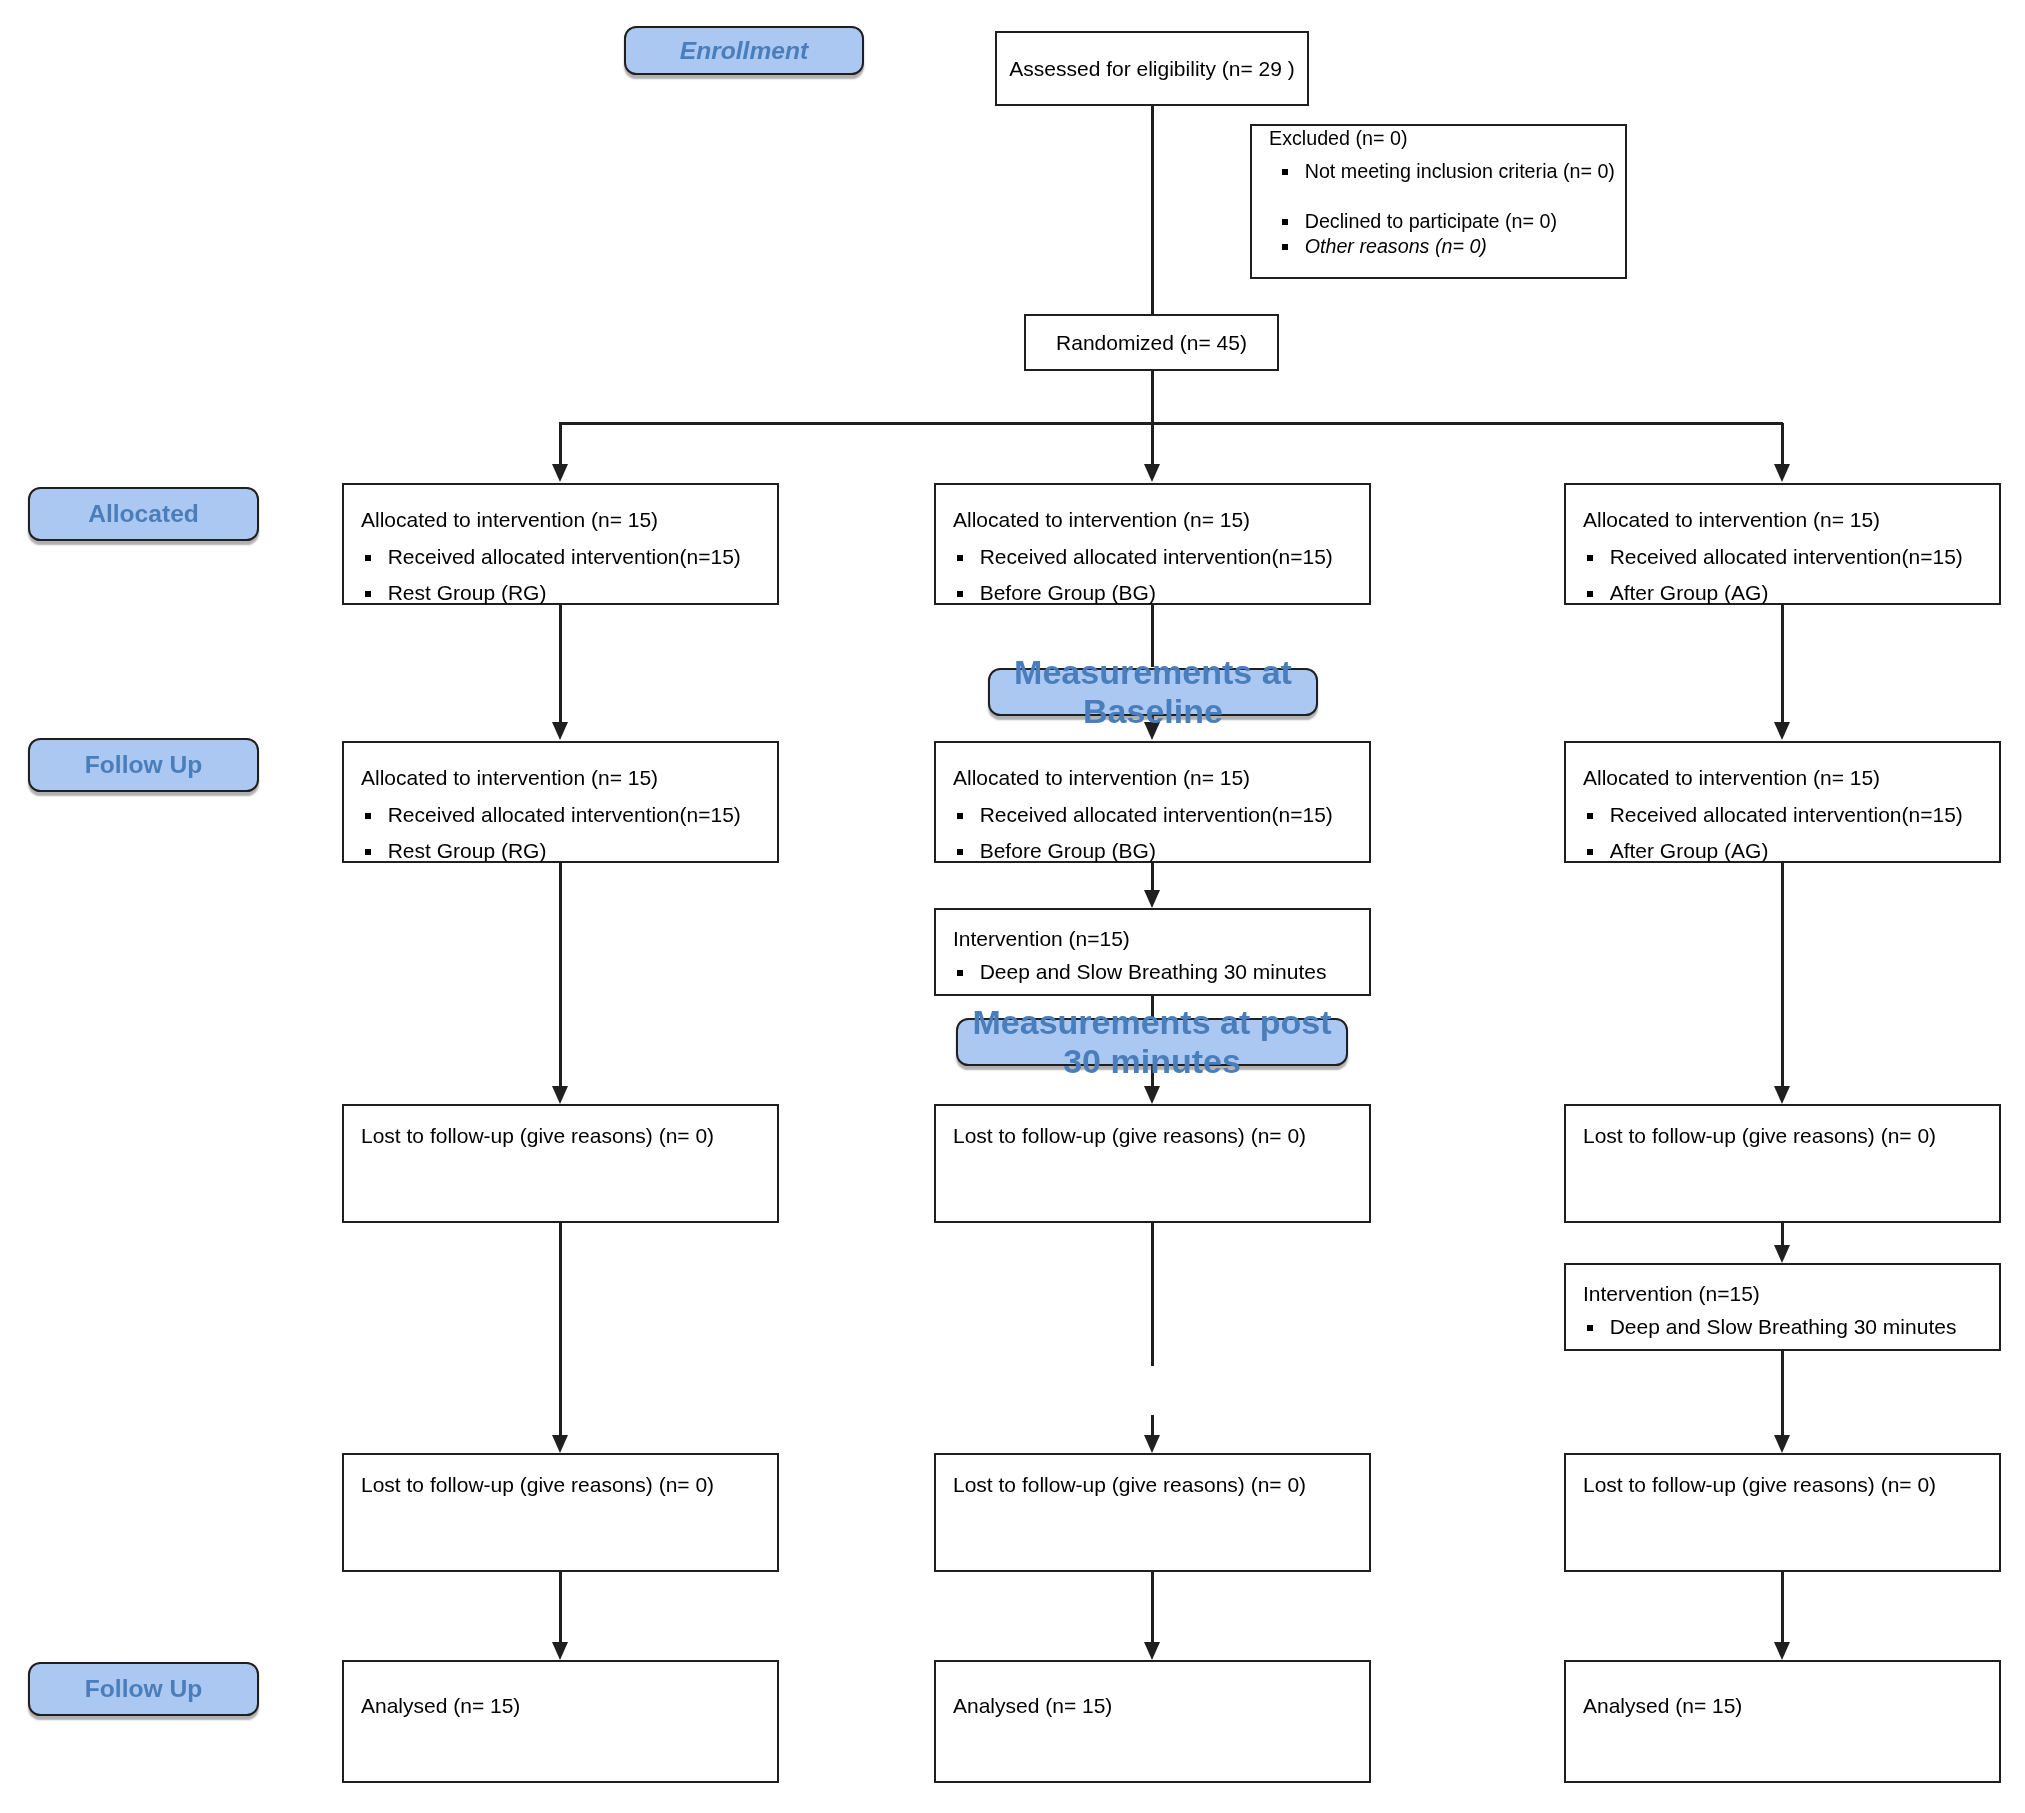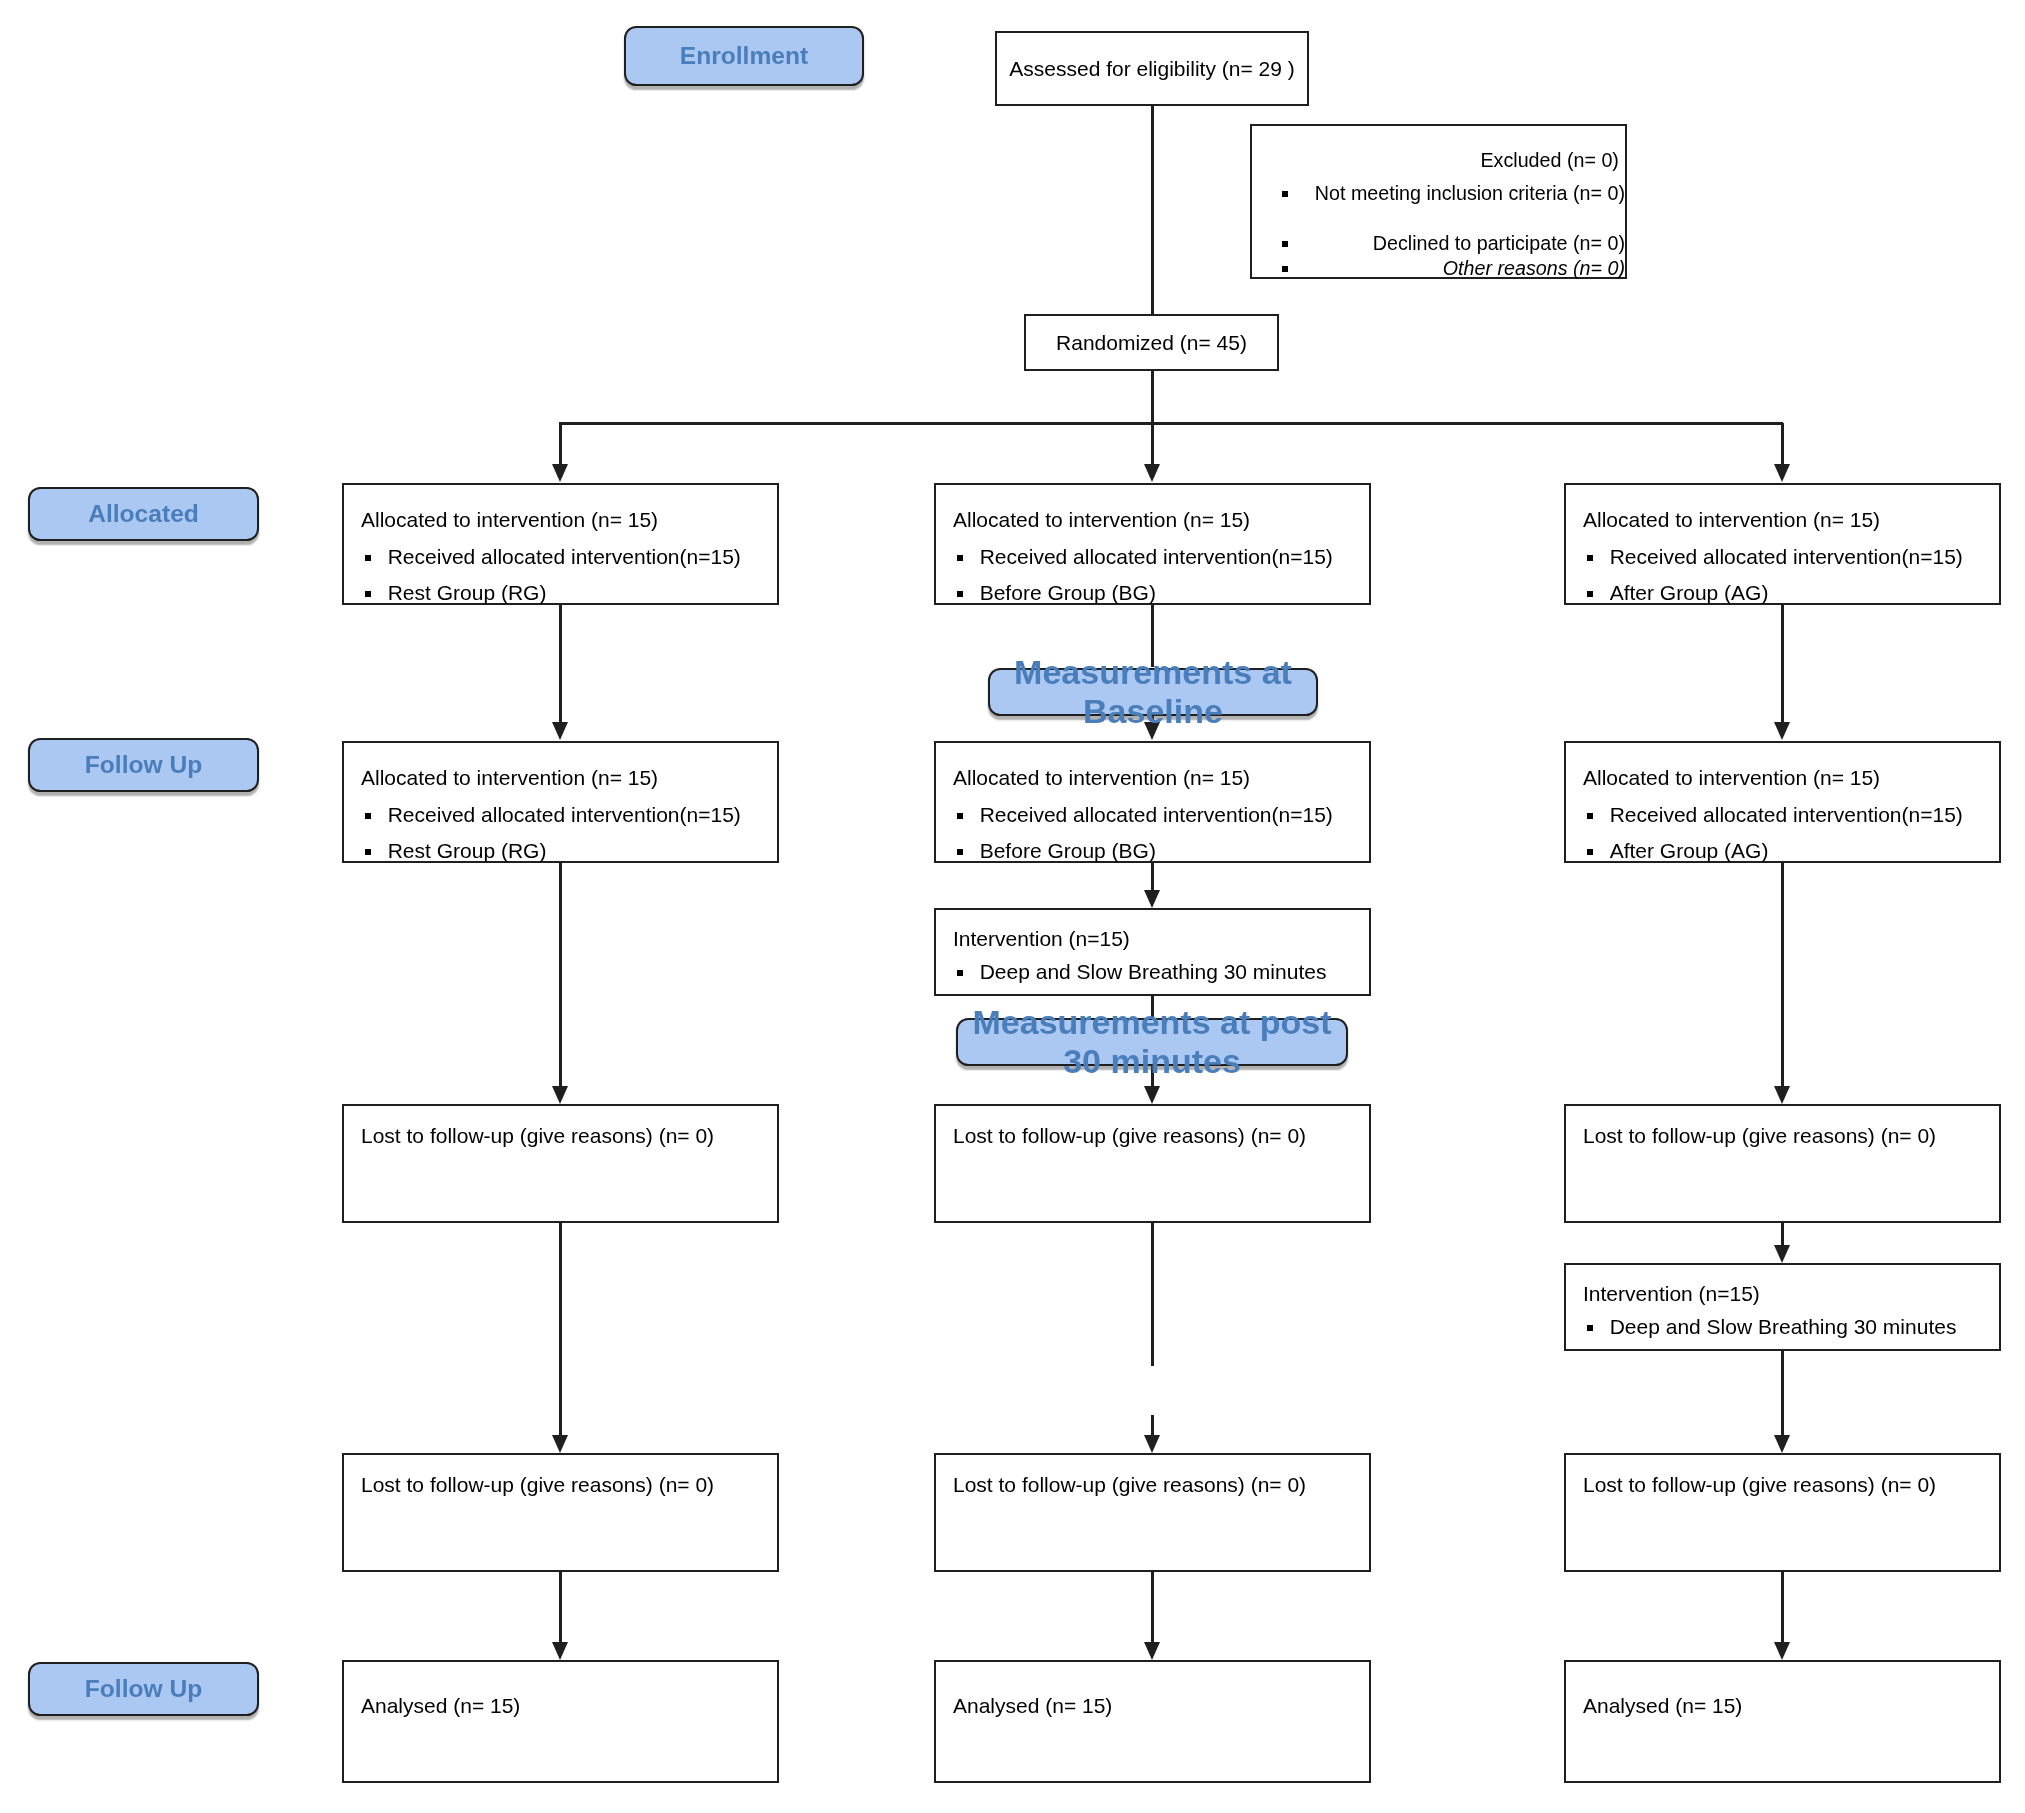--- a/index.html
+++ b/index.html
@@ -9,21 +9,21 @@
   }
   .box{
     position:absolute;background:#ffffff;border:2.5px solid #1f1f1f;
     box-sizing:border-box;font-size:21px;line-height:1.3;
   }
   .box.center-text{display:flex;align-items:center;justify-content:center;text-align:center;}
   .box .title{display:block;padding:0 6.1px 0 17px;}
   .pad-top-34{padding-top:21px;}
   .pad-top-26{padding-top:16px;}
   .pad-top-24{padding-top:14.8px;}
-  .pad-top-36{padding-top:22px;text-align:right;}
+  .pad-top-36{}
   .pad-top-48{padding-top:29.5px;}
   ul.bullets{
     list-style-type:square;margin:9.8px 0 0 0;
   }
   ul.bullets li{margin-bottom:8.6px;padding-left:3.7px;}
   .blabel{
     position:absolute;background:#abc8f3;border:2.5px solid #1f1f1f;border-radius:12.3px;
     color:#4a7ebb;font-weight:bold;display:flex;align-items:center;justify-content:center;
     text-align:center;box-sizing:border-box;z-index:2;
     box-shadow:0 3.1px 1.8px rgba(80,80,80,0.45);
@@ -84,21 +84,21 @@
   <div class="vline" style="left:1781px;top:1351px;height:85px;"></div>
   <div class="ahead" style="left:1774px;top:1435px;"></div>
 
   <div class="vline" style="left:559px;top:1572px;height:71px;"></div>
   <div class="ahead" style="left:552px;top:1642px;"></div>
   <div class="vline" style="left:1151px;top:1572px;height:71px;"></div>
   <div class="ahead" style="left:1144px;top:1642px;"></div>
   <div class="vline" style="left:1781px;top:1572px;height:71px;"></div>
   <div class="ahead" style="left:1774px;top:1642px;"></div>
 
-  <div class="blabel side" style="left:624px;top:26px;width:240px;height:60px;">Enrollment</div>
+  <div class="blabel side" style="left:624px;top:26px;width:240px;height:49px;font-style:italic;">Enrollment</div>
   <div class="blabel side" style="left:28px;top:487px;width:231px;height:54px;">Allocated</div>
   <div class="blabel side" style="left:28px;top:738px;width:231px;height:54px;">Follow Up</div>
   <div class="blabel side" style="left:28px;top:1662px;width:231px;height:54px;">Follow Up</div>
   <div class="blabel measure" style="left:988px;top:668px;width:330px;height:48px;">Measurements at Baseline</div>
   <div class="blabel measure" style="left:956px;top:1018px;width:392px;height:48px;">Measurements at post 30 minutes</div>
 
   <div class="box center-text" style="left:995px;top:31px;width:314px;height:75px;">
     <span>Assessed for eligibility (n= 29 )</span>
   </div>
 

